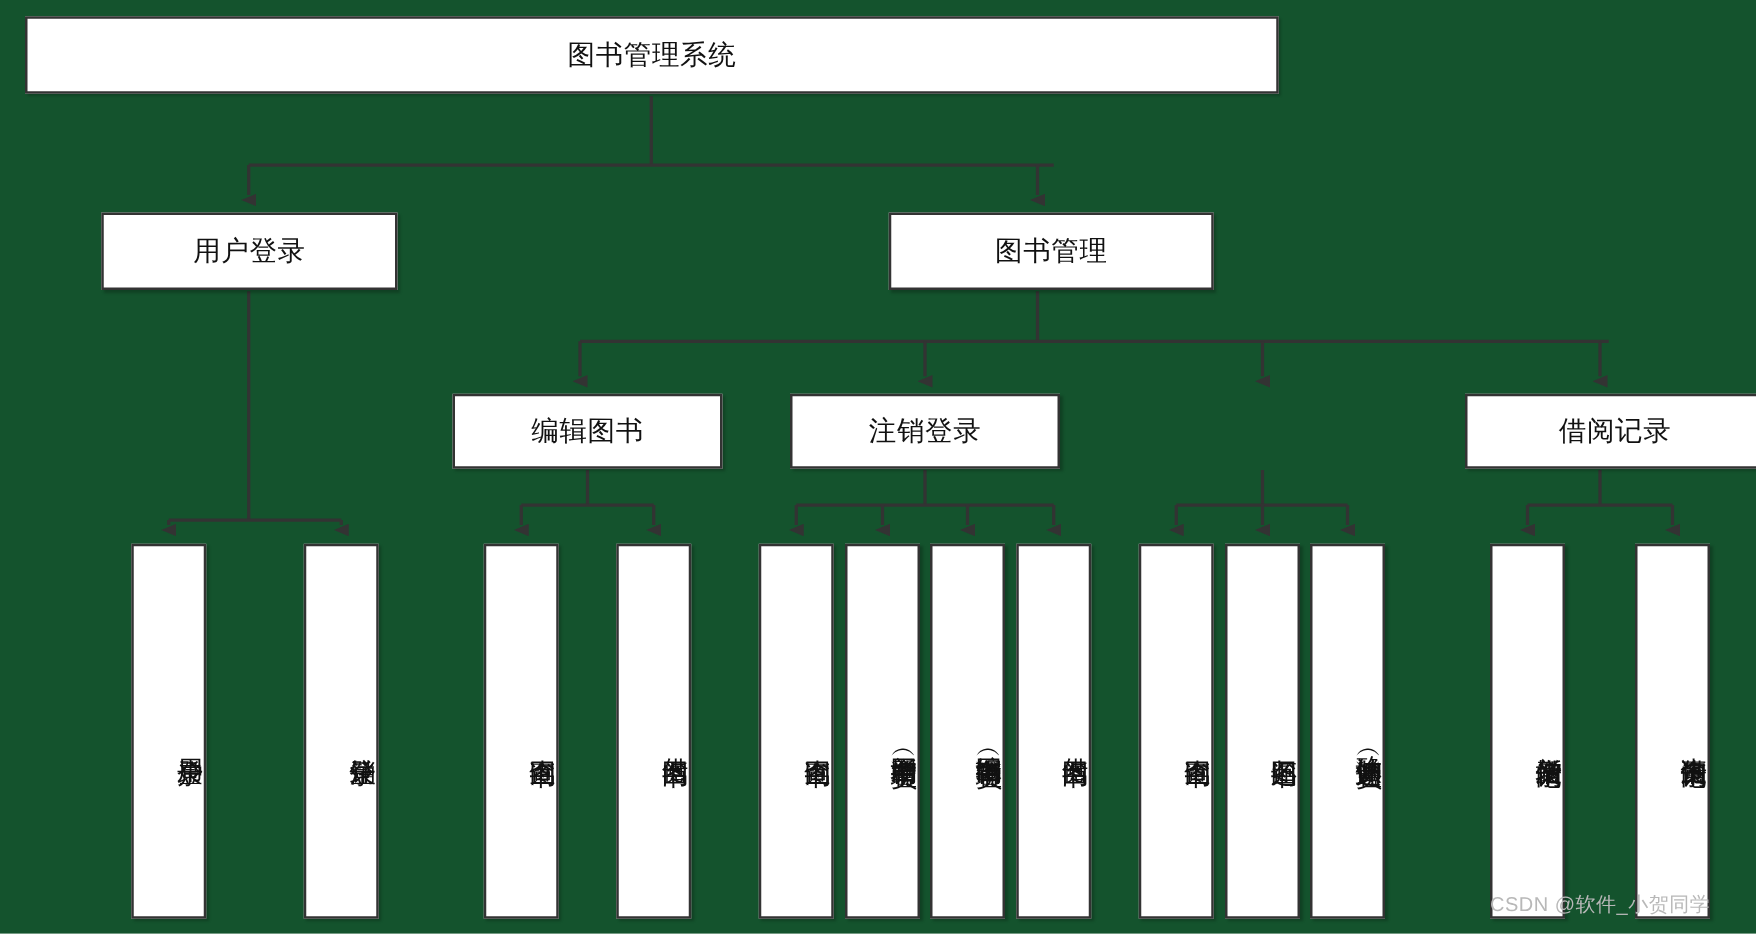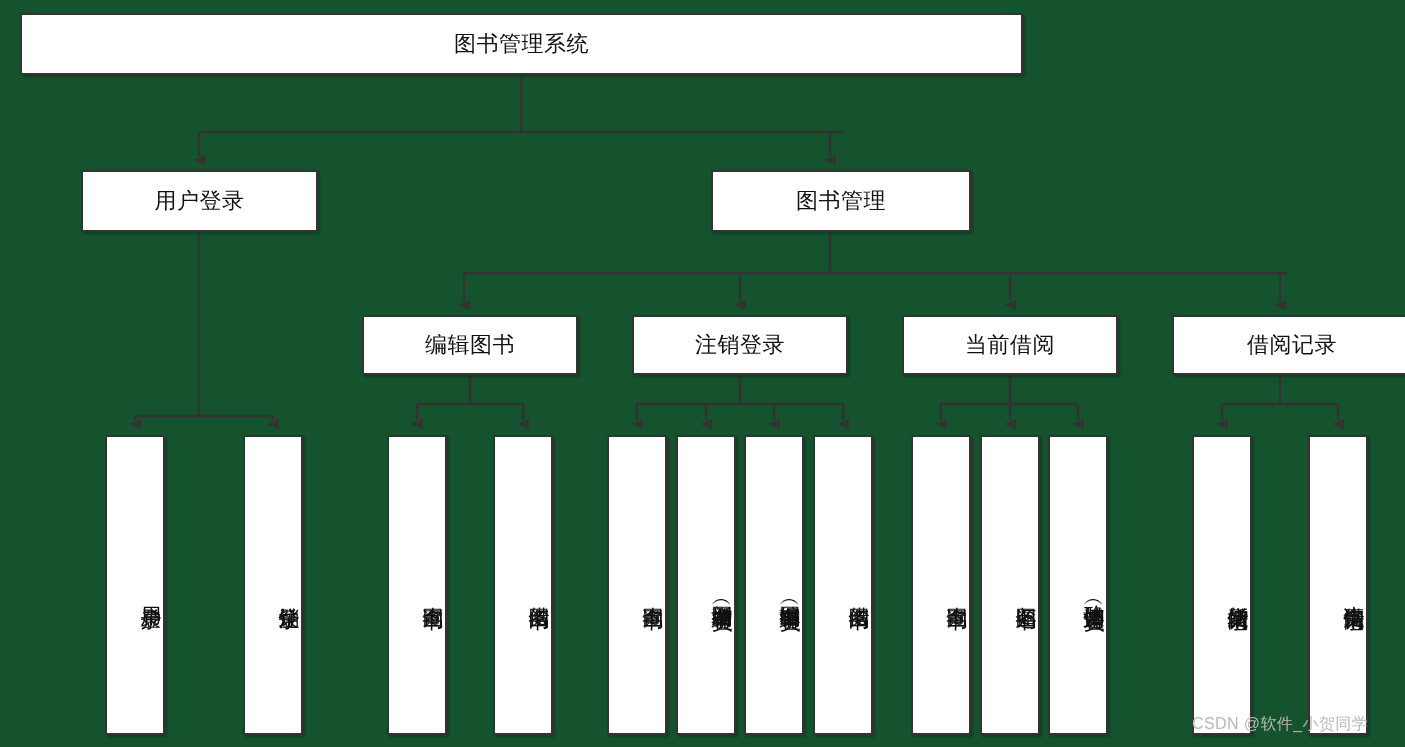--- a/index.html
+++ b/index.html
@@ -135,23 +135,20 @@
   <div class="node horiz" style="left:711px; top:170px; width:260px; height:62px;">
     <span>图书管理</span>
   </div>
 
   <div class="node horiz" style="left:362px; top:315px; width:216px; height:60px;">
     <span>编辑图书</span>
   </div>
   <div class="node horiz" style="left:632px; top:315px; width:216px; height:60px;">
     <span>注销登录</span>
   </div>
-  <div class="node horiz" style="left:902px; top:315px; width:216px; height:60px;">
-    <span>当前借阅</span>
-  </div>
   <div class="node horiz" style="left:1172px; top:315px; width:240px; height:60px;">
     <span>借阅记录</span>
   </div>
 
   <div class="node vert" style="left:105px; top:435px; width:60px; height:300px;">
     <span class="vtext">用户登录</span>
   </div>
   <div class="node vert" style="left:243px; top:435px; width:60px; height:300px;">
     <span class="vtext">注销登录</span>
   </div>

